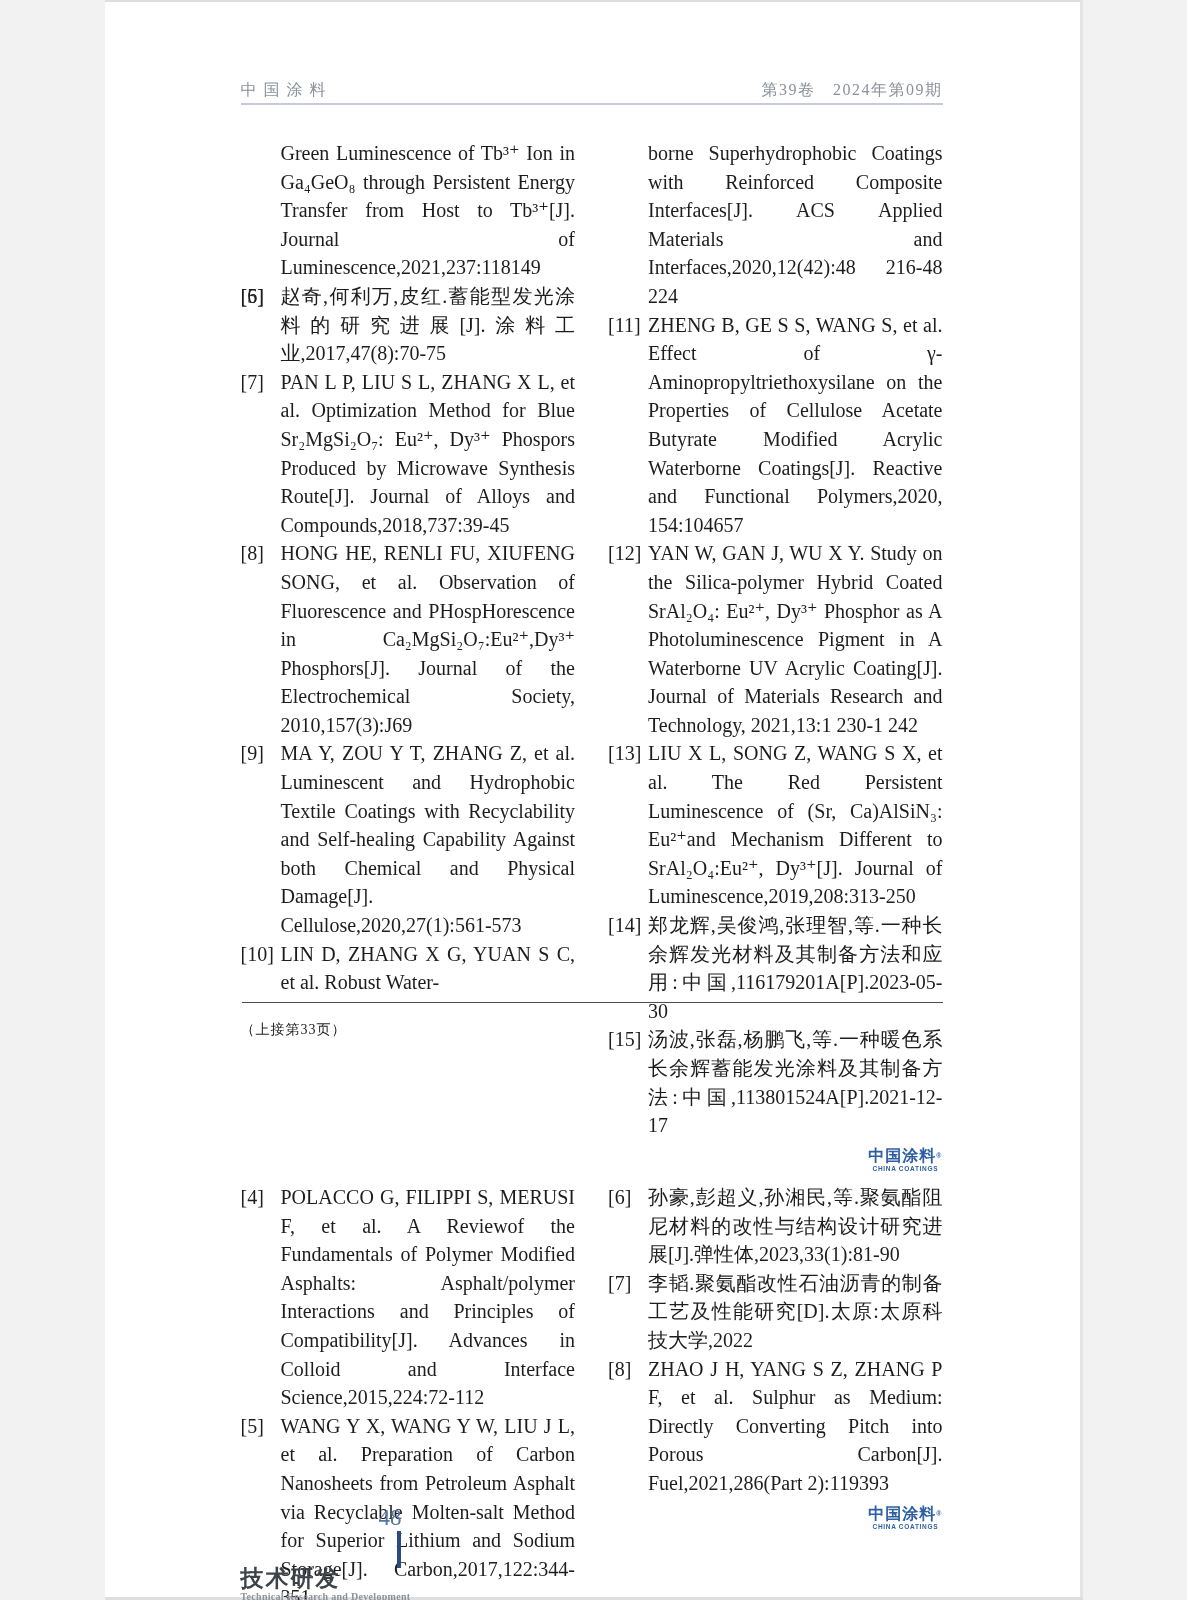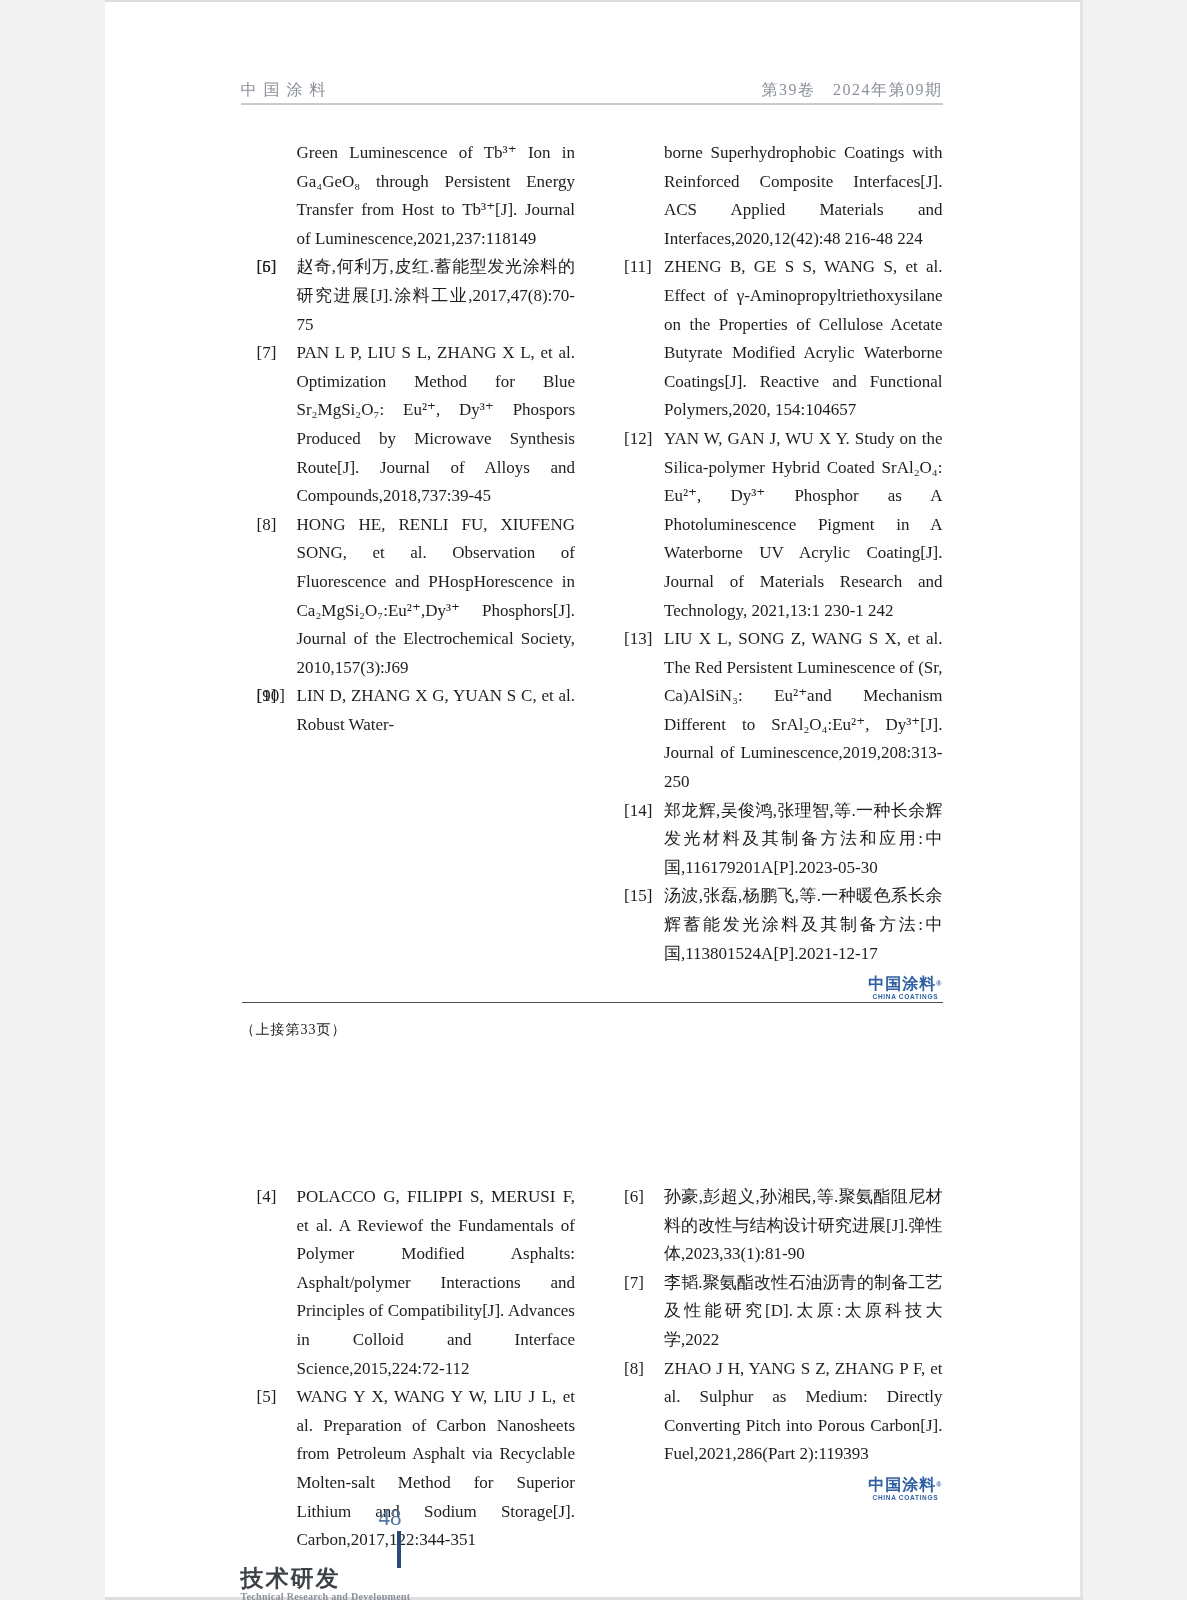--- a/index.html
+++ b/index.html
@@ -22,21 +22,21 @@
   .hdr-right { letter-spacing:1.5px; }
   .hdr-rule  { position:absolute; left:136px; right:140px; top:103px; border-top:2px solid #c6ccd2; }
 
   .refs-cols { position:absolute; left:136px; right:140px; display:flex; gap:33px; }
   .refs-top    { top:139px; }
   .refs-bottom { top:1183px; }
   .col { flex:1; min-width:0; }
 
   .ref {
     position:relative; padding-left:40px;
-    text-align:justify; font-size:17px; line-height:28.6px;margin-left:16px;
+    text-align:justify; font-size:20px; line-height:28.6px;
   }
   .ref-num { position:absolute; left:0; top:0; }
 
   .logo { width:max-content; margin-left:auto; margin-top:7px; display:flex; flex-direction:column; align-items:center; }
   .logo-cn {
     font-family:"Liberation Sans","DejaVu Sans",sans-serif; font-weight:bold;
     color:#2e5fa3; font-size:16px; letter-spacing:1px; line-height:17px;
   }
   .logo-reg { font-size:7px; vertical-align:top; }
   .logo-en {
@@ -71,21 +71,21 @@
   </header>
   <div class="hdr-rule"></div>
 
   <section class="refs-cols refs-top">
     <div class="col">
         <div class="ref"><span class="ref-num"></span><span>Green Luminescence of Tb³⁺ Ion in Ga₄GeO₈ through Persistent Energy Transfer from Host to Tb³⁺[J]. Journal of Luminescence,2021,237:118149</span></div>
         <div class="ref"><span class="ref-num">[5]</span></div>
         <div class="ref"><span class="ref-num">[6]</span><span>赵奇,何利万,皮红.蓄能型发光涂料的研究进展[J].涂料工业,2017,47(8):70-75</span></div>
         <div class="ref"><span class="ref-num">[7]</span><span>PAN L P, LIU S L, ZHANG X L, et al. Optimization Method for Blue Sr₂MgSi₂O₇: Eu²⁺, Dy³⁺ Phospors Produced by Microwave Synthesis Route[J]. Journal of Alloys and Compounds,2018,737:39-45</span></div>
         <div class="ref"><span class="ref-num">[8]</span><span>HONG HE, RENLI FU, XIUFENG SONG, et al. Observation of Fluorescence and PHospHorescence in Ca₂MgSi₂O₇:Eu²⁺,Dy³⁺ Phosphors[J]. Journal of the Electrochemical Society, 2010,157(3):J69</span></div>
-        <div class="ref"><span class="ref-num">[9]</span></div>
+        <div class="ref"><span class="ref-num">[9]</span><span>MA Y, ZOU Y T, ZHANG Z, et al. Luminescent and Hydrophobic Textile Coatings with Recyclability and Self-healing Capability Against both Chemical and Physical Damage[J]. Cellulose,2020,27(1):561-573</span></div>
         <div class="ref"><span class="ref-num">[10]</span><span>LIN D, ZHANG X G, YUAN S C, et al. Robust Water-</span></div>
       </div>
     <div class="col">
       <div>
           <div class="ref"><span class="ref-num"></span><span>borne Superhydrophobic Coatings with Reinforced Composite Interfaces[J]. ACS Applied Materials and Interfaces,2020,12(42):48 216-48 224</span></div>
           <div class="ref"><span class="ref-num">[11]</span><span>ZHENG B, GE S S, WANG S, et al. Effect of γ-Aminopropyltriethoxysilane on the Properties of Cellulose Acetate Butyrate Modified Acrylic Waterborne Coatings[J]. Reactive and Functional Polymers,2020, 154:104657</span></div>
           <div class="ref"><span class="ref-num">[12]</span><span>YAN W, GAN J, WU X Y. Study on the Silica-polymer Hybrid Coated SrAl₂O₄: Eu²⁺, Dy³⁺ Phosphor as A Photoluminescence Pigment in A Waterborne UV Acrylic Coating[J]. Journal of Materials Research and Technology, 2021,13:1 230-1 242</span></div>
           <div class="ref"><span class="ref-num">[13]</span><span>LIU X L, SONG Z, WANG S X, et al. The Red Persistent Luminescence of (Sr, Ca)AlSiN₃: Eu²⁺and Mechanism Different to SrAl₂O₄:Eu²⁺, Dy³⁺[J]. Journal of Luminescence,2019,208:313-250</span></div>
           <div class="ref"><span class="ref-num">[14]</span><span>郑龙辉,吴俊鸿,张理智,等.一种长余辉发光材料及其制备方法和应用:中国,116179201A[P].2023-05-30</span></div>
           <div class="ref"><span class="ref-num">[15]</span><span>汤波,张磊,杨鹏飞,等.一种暖色系长余辉蓄能发光涂料及其制备方法:中国,113801524A[P].2021-12-17</span></div>

